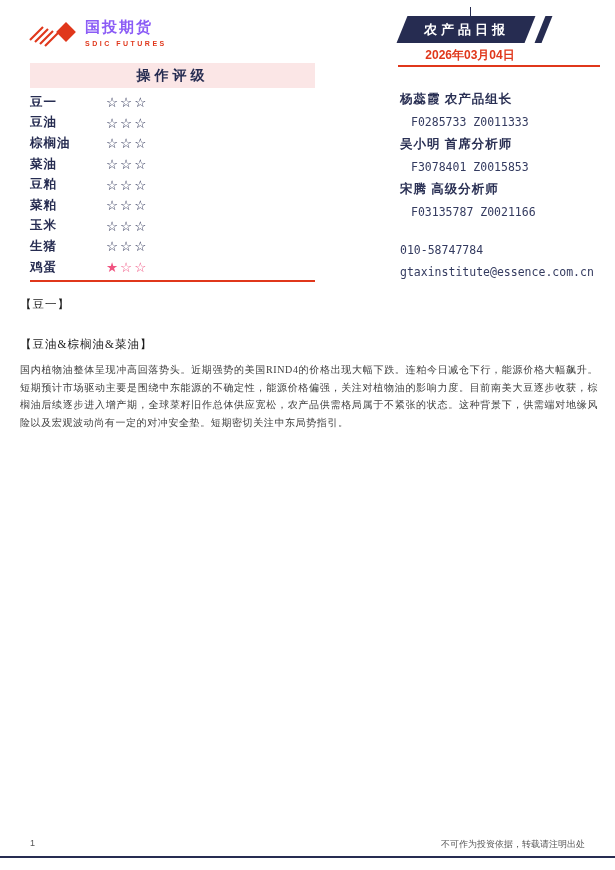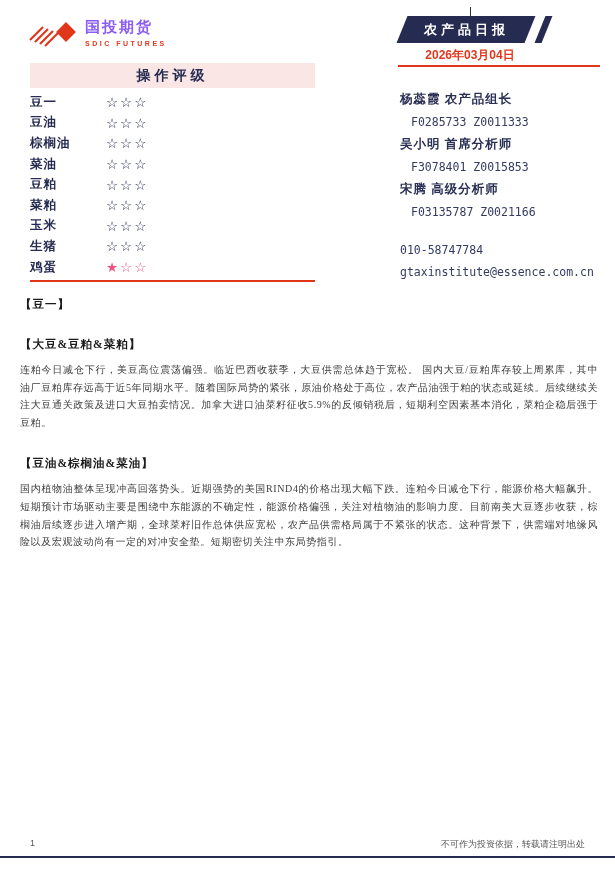--- a/index.html
+++ b/index.html
@@ -42,21 +42,21 @@
   
   .analysts { position: absolute; left: 400px; top: 88px; width: 212px; }
   .analyst-name-line { font-size: 12.5px; font-weight: bold; color: #2A3054; line-height: 22.5px; letter-spacing: 1px; }
   .analyst-codes { font-size: 11.5px; color: #343B60; line-height: 22.5px; font-family: "DejaVu Sans Mono", monospace; margin-left: 11px; }
   .contact { margin-top: 16px; }
   .contact-phone, .contact-email { font-size: 11.5px; color: #343B60; line-height: 22px; font-family: "DejaVu Sans Mono", monospace; }
 
   
   .body-sections { position: absolute; left: 20px; top: 297px; width: 578px; }
   .section { margin-bottom: 25px; }
-  .section-heading { font-size: 11.5px; font-weight: bold; color: #1b1b1b; letter-spacing: 1px; margin-bottom: 9px; }
+  .section-heading { font-size: 11.5px; font-weight: normal; color: #1b1b1b; letter-spacing: 1px; margin-bottom: 9px; }
   .section-body { font-size: 10px; line-height: 17.6px; color: #3D3D3D; letter-spacing: 0.6px; text-align: justify; }
 
   
   .footer-text { position: absolute; left: 30px; right: 30px; top: 838px; display: flex; font-size: 9px; color: #555555; font-family: "Liberation Sans", sans-serif; }
   .footer-left { flex: 1; text-align: left; }
   .footer-page { flex: 0 0 auto; text-align: center; }
   .footer-right { flex: 1; text-align: right; }
   .bottom-rule { position: absolute; left: 0; top: 856px; width: 615px; height: 2px; background: #262C51; }
 </style>
 </head>
@@ -144,24 +144,20 @@
       <div class="contact-phone">010-58747784</div>
       <div class="contact-email">gtaxinstitute@essence.com.cn</div>
     </div>
   </div>
 
   <div class="body-sections">
     <div class="section">
       <div class="section-heading">【豆一】</div>
     </div>
     <div class="section">
-      <div class="section-heading">【大豆&amp;豆粕&amp;菜粕】</div>
-      <div class="section-body">连粕今日减仓下行，美豆高位震荡偏强。临近巴西收获季，大豆供需总体趋于宽松。 国内大豆/豆粕库存较上周累库，其中油厂豆粕库存远高于近5年同期水平。随着国际局势的紧张，原油价格处于高位，农产品油强于粕的状态或延续。后续继续关注大豆通关政策及进口大豆拍卖情况。加拿大进口油菜籽征收5.9%的反倾销税后，短期利空因素基本消化，菜粕企稳后强于豆粕。</div>
-    </div>
-    <div class="section">
       <div class="section-heading">【豆油&amp;棕榈油&amp;菜油】</div>
       <div class="section-body">国内植物油整体呈现冲高回落势头。近期强势的美国RIND4的价格出现大幅下跌。连粕今日减仓下行，能源价格大幅飙升。短期预计市场驱动主要是围绕中东能源的不确定性，能源价格偏强，关注对植物油的影响力度。目前南美大豆逐步收获，棕榈油后续逐步进入增产期，全球菜籽旧作总体供应宽松，农产品供需格局属于不紧张的状态。这种背景下，供需端对地缘风险以及宏观波动尚有一定的对冲安全垫。短期密切关注中东局势指引。</div>
     </div>
   </div>
 
   <div class="footer-text">
     <span class="footer-page">1</span>
     <span class="footer-right">不可作为投资依据，转载请注明出处</span>
   </div>
   <div class="bottom-rule"></div>

